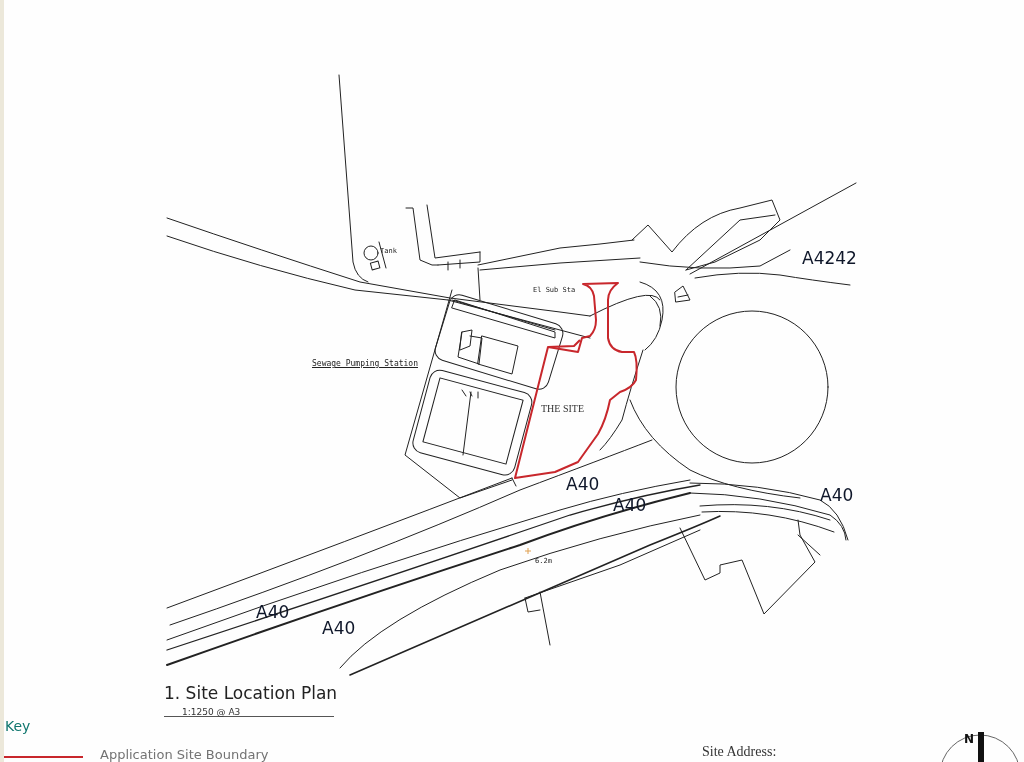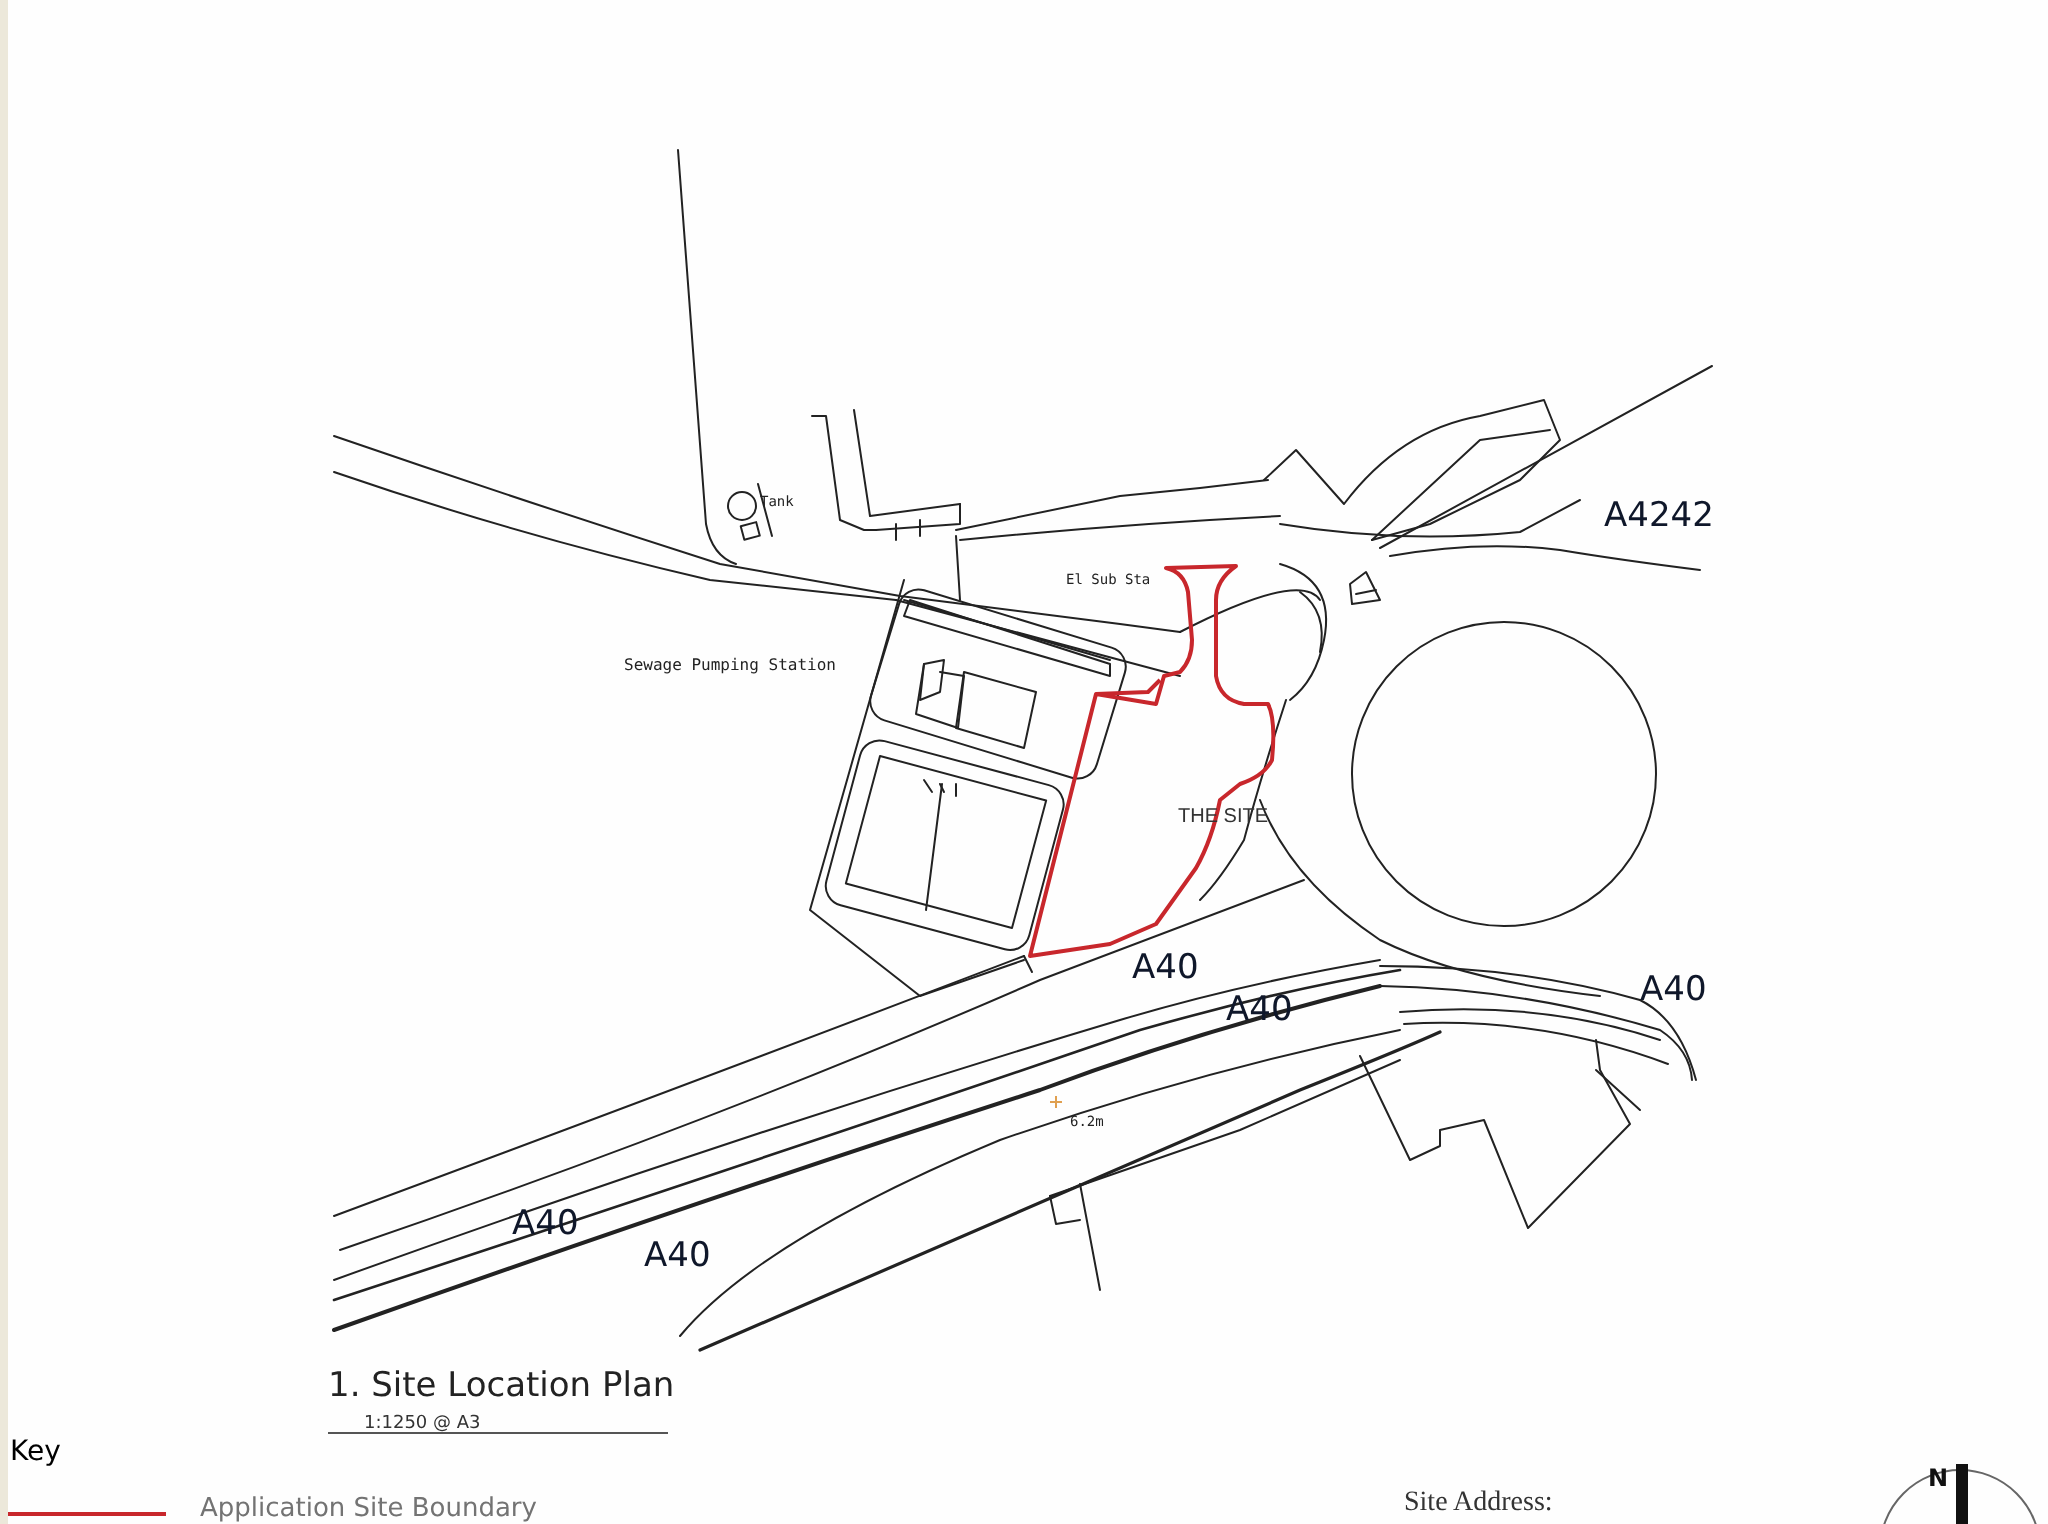--- a/index.html
+++ b/index.html
@@ -16,27 +16,27 @@
   .sheet {
     position: absolute; left: 4px; top: 0; width: 1020px; height: 762px;
     background: #fefefe;
   }
   svg.plan { position: absolute; left: 0; top: 0; }
   .label {
     position: absolute; color: #222; white-space: nowrap; line-height: 1;
   }
   .road-label { font-family: "DejaVu Sans", sans-serif; font-size: 17px; color: #0f172a; }
   .small-cad { font-family: "DejaVu Sans Mono", monospace; font-size: 7px; color: #222; }
-  .site-label { font-family: Liberation Sans, sans-serif; font-size: 10px; color: #333; margin-left: 48px; }
+  .site-label { font-family: Liberation Serif, serif; font-size: 10px; color: #333; }
   .title {
     font-family: "DejaVu Sans", sans-serif; font-size: 17px; color: #222;
     border-bottom: 1px solid #555; padding-bottom: 14px; width: 170px;
   }
   .scale { font-family: "DejaVu Sans", sans-serif; font-size: 9px; color: #333; }
-  .key-heading { font-family: "DejaVu Sans", sans-serif; font-size: 14px; color: #000000; }
+  .key-heading { font-family: "DejaVu Sans", sans-serif; font-size: 14px; color: #0f766e; }
   .key-text { font-family: "DejaVu Sans", sans-serif; font-size: 13px; color: #737373; }
   .addr { font-family: Liberation Serif, serif; font-size: 14px; color: #333; }
   .north-n { font-family: "DejaVu Sans", sans-serif; font-weight: bold; font-size: 12px; color: #111; }
 </style>
 </head>
 <body>
 
 <div class="left-edge"></div>
 <div class="sheet"></div>
 
@@ -121,21 +121,21 @@
   <line x1="4" y1="757" x2="83" y2="757" stroke="#c8272c" stroke-width="2"></line>
 
   <g>
     <circle cx="980" cy="775" r="40" fill="none" stroke="#666" stroke-width="1"></circle>
     <rect x="978" y="732" width="6" height="40" fill="#111"></rect>
   </g>
 </svg>
 
 <div class="label small-cad" style="left:380px;top:248px;">Tank</div>
 <div class="label small-cad" style="left:533px;top:287px;">El Sub Sta</div>
-<div class="label small-cad" style="left:312px;top:329px;font-size:8px;">Sewage Pumping Station</div>
+<div class="label small-cad" style="left:312px;top:360px;font-size:8px;text-decoration:underline;">Sewage Pumping Station</div>
 <div class="label site-label" style="left:541px;top:404px;">THE SITE</div>
 <div class="label small-cad" style="left:535px;top:558px;">6.2m</div>
 
 <div class="label road-label" style="left:802px;top:250px;">A4242</div>
 <div class="label road-label" style="left:566px;top:476px;">A40</div>
 <div class="label road-label" style="left:613px;top:497px;">A40</div>
 <div class="label road-label" style="left:820px;top:487px;">A40</div>
 <div class="label road-label" style="left:256px;top:604px;">A40</div>
 <div class="label road-label" style="left:322px;top:620px;">A40</div>
 

